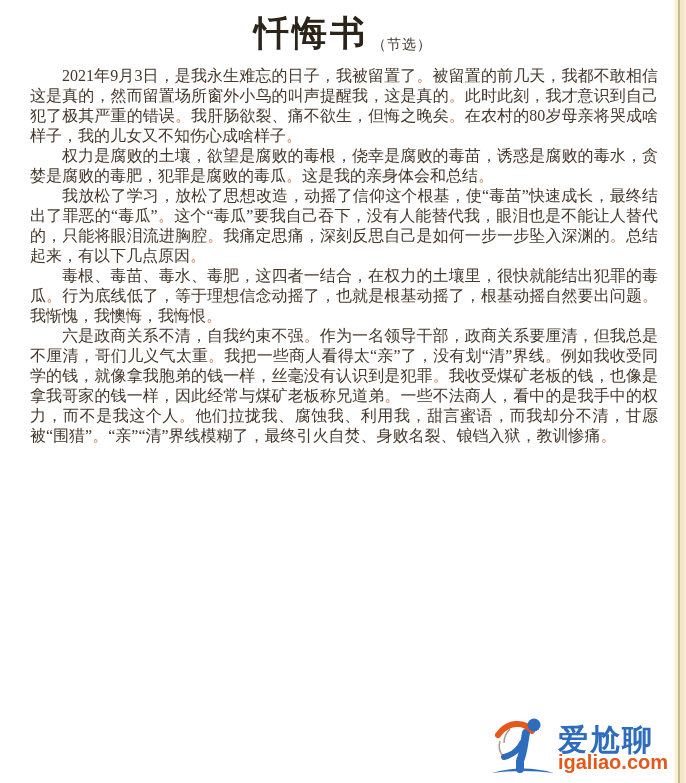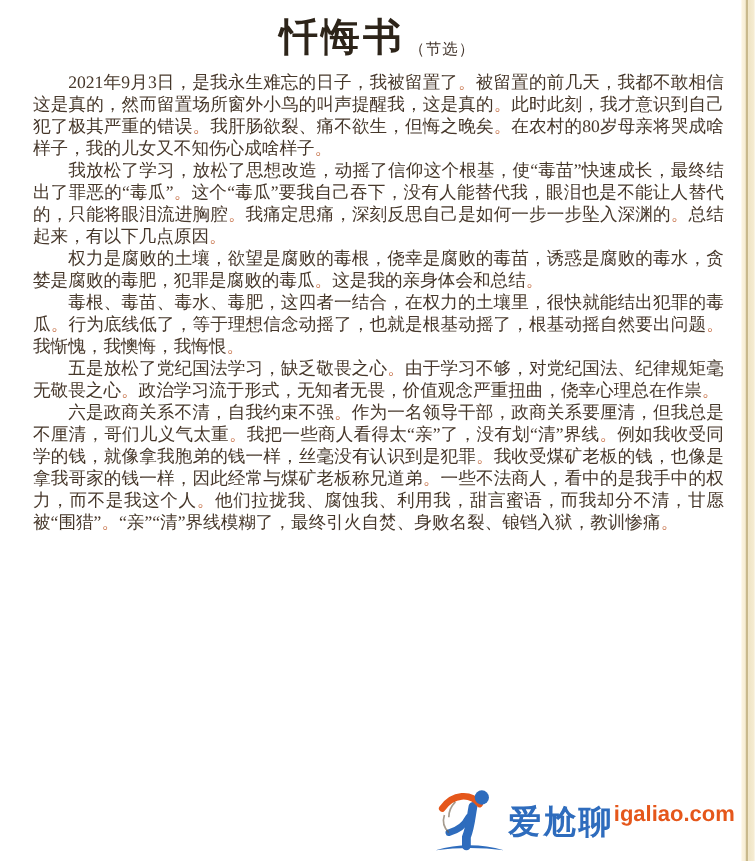--- a/index.html
+++ b/index.html
@@ -67,21 +67,21 @@
   
   .watermark {
     position: absolute;
     right: 18px;
     bottom: 4px;
     display: flex;
     align-items: center;
     gap: 2px;
   }
   .wm-icon { width: 66px; height: 62px; flex: 0 0 auto; }
-  .wm-text { display: flex; flex-direction: row; line-height: 1; }
+  .wm-text { display: flex; flex-direction: column; line-height: 1; }
   .wm-brand {
     font-size: 30px;
     font-weight: bold;
     color: #2e6cbd;
     letter-spacing: 2px;
     font-family: "Liberation Sans", "DejaVu Sans", sans-serif;
   }
   .wm-domain {
     font-size: 20px;
     font-weight: bold;
@@ -98,31 +98,30 @@
   <div class="edge-line"></div>
 
   <div class="doc-header">
     <h1 class="doc-title">忏悔书</h1><span class="doc-subtitle">（节选）</span>
   </div>
 
   <div class="doc-body">
 
       <p>2021年9月3日，是我永生难忘的日子，我被留置了<span class="punct">。</span>被留置的前几天，我都不敢相信这是真的，然而留置场所窗外小鸟的叫声提醒我，这是真的<span class="punct">。</span>此时此刻，我才意识到自己犯了极其严重的错误<span class="punct">。</span>我肝肠欲裂、痛不欲生，但悔之晚矣<span class="punct">。</span>在农村的80岁母亲将哭成啥样子，我的儿女又不知伤心成啥样子<span class="punct">。</span></p>
 
+      <p>权力是腐败的土壤，欲望是腐败的毒根，侥幸是腐败的毒苗，诱惑是腐败的毒水，贪婪是腐败的毒肥，犯罪是腐败的毒瓜<span class="punct">。</span>这是我的亲身体会和总结<span class="punct">。</span></p>
+
       <p>我放松了学习，放松了思想改造，动摇了信仰这个根基，使“毒苗”快速成长，最终结出了罪恶的“毒瓜”<span class="punct">。</span>这个“毒瓜”要我自己吞下，没有人能替代我，眼泪也是不能让人替代的，只能将眼泪流进胸腔<span class="punct">。</span>我痛定思痛，深刻反思自己是如何一步一步坠入深渊的<span class="punct">。</span>总结起来，有以下几点原因<span class="punct">。</span></p>
-
-      <p>权力是腐败的土壤，欲望是腐败的毒根，侥幸是腐败的毒苗，诱惑是腐败的毒水，贪婪是腐败的毒肥，犯罪是腐败的毒瓜<span class="punct">。</span>这是我的亲身体会和总结<span class="punct">。</span></p>
 
 
 
 
 
       <p>毒根、毒苗、毒水、毒肥，这四者一结合，在权力的土壤里，很快就能结出犯罪的毒瓜<span class="punct">。</span>行为底线低了，等于理想信念动摇了，也就是根基动摇了，根基动摇自然要出问题<span class="punct">。</span>我惭愧，我懊悔，我悔恨<span class="punct">。</span></p>
 
-      <p>五是放松了党纪国法学习，缺乏敬畏之心<span class="punct">。</span>由于学习不够，对党纪国法、纪律规矩毫无敬畏之心<span class="punct">。</span>政治学习流于形式，无知者无畏，价值观念严重扭曲，侥幸心理总在作祟<span class="punct">。</span></p>
 
       <p>六是政商关系不清，自我约束不强<span class="punct">。</span>作为一名领导干部，政商关系要厘清，但我总是不厘清，哥们儿义气太重<span class="punct">。</span>我把一些商人看得太“亲”了，没有划“清”界线<span class="punct">。</span>例如我收受同学的钱，就像拿我胞弟的钱一样，丝毫没有认识到是犯罪<span class="punct">。</span>我收受煤矿老板的钱，也像是拿我哥家的钱一样，因此经常与煤矿老板称兄道弟<span class="punct">。</span>一些不法商人，看中的是我手中的权力，而不是我这个人<span class="punct">。</span>他们拉拢我、腐蚀我、利用我，甜言蜜语，而我却分不清，甘愿被“围猎”<span class="punct">。</span>“亲”“清”界线模糊了，最终引火自焚、身败名裂、锒铛入狱，教训惨痛<span class="punct">。</span></p>
     </div>
 
   <div class="watermark">
     <svg class="wm-icon" viewBox="0 0 66 62" xmlns="http://www.w3.org/2000/svg" aria-hidden="true">
 
       <path d="M2 56 Q33 47 64 56 Q33 52 2 56 Z" fill="#2e6cbd"></path>
 
       <path d="M14 40 C 22 38, 28 34, 32 26" stroke="#2e6cbd" stroke-width="6" fill="none" stroke-linecap="round"></path>

